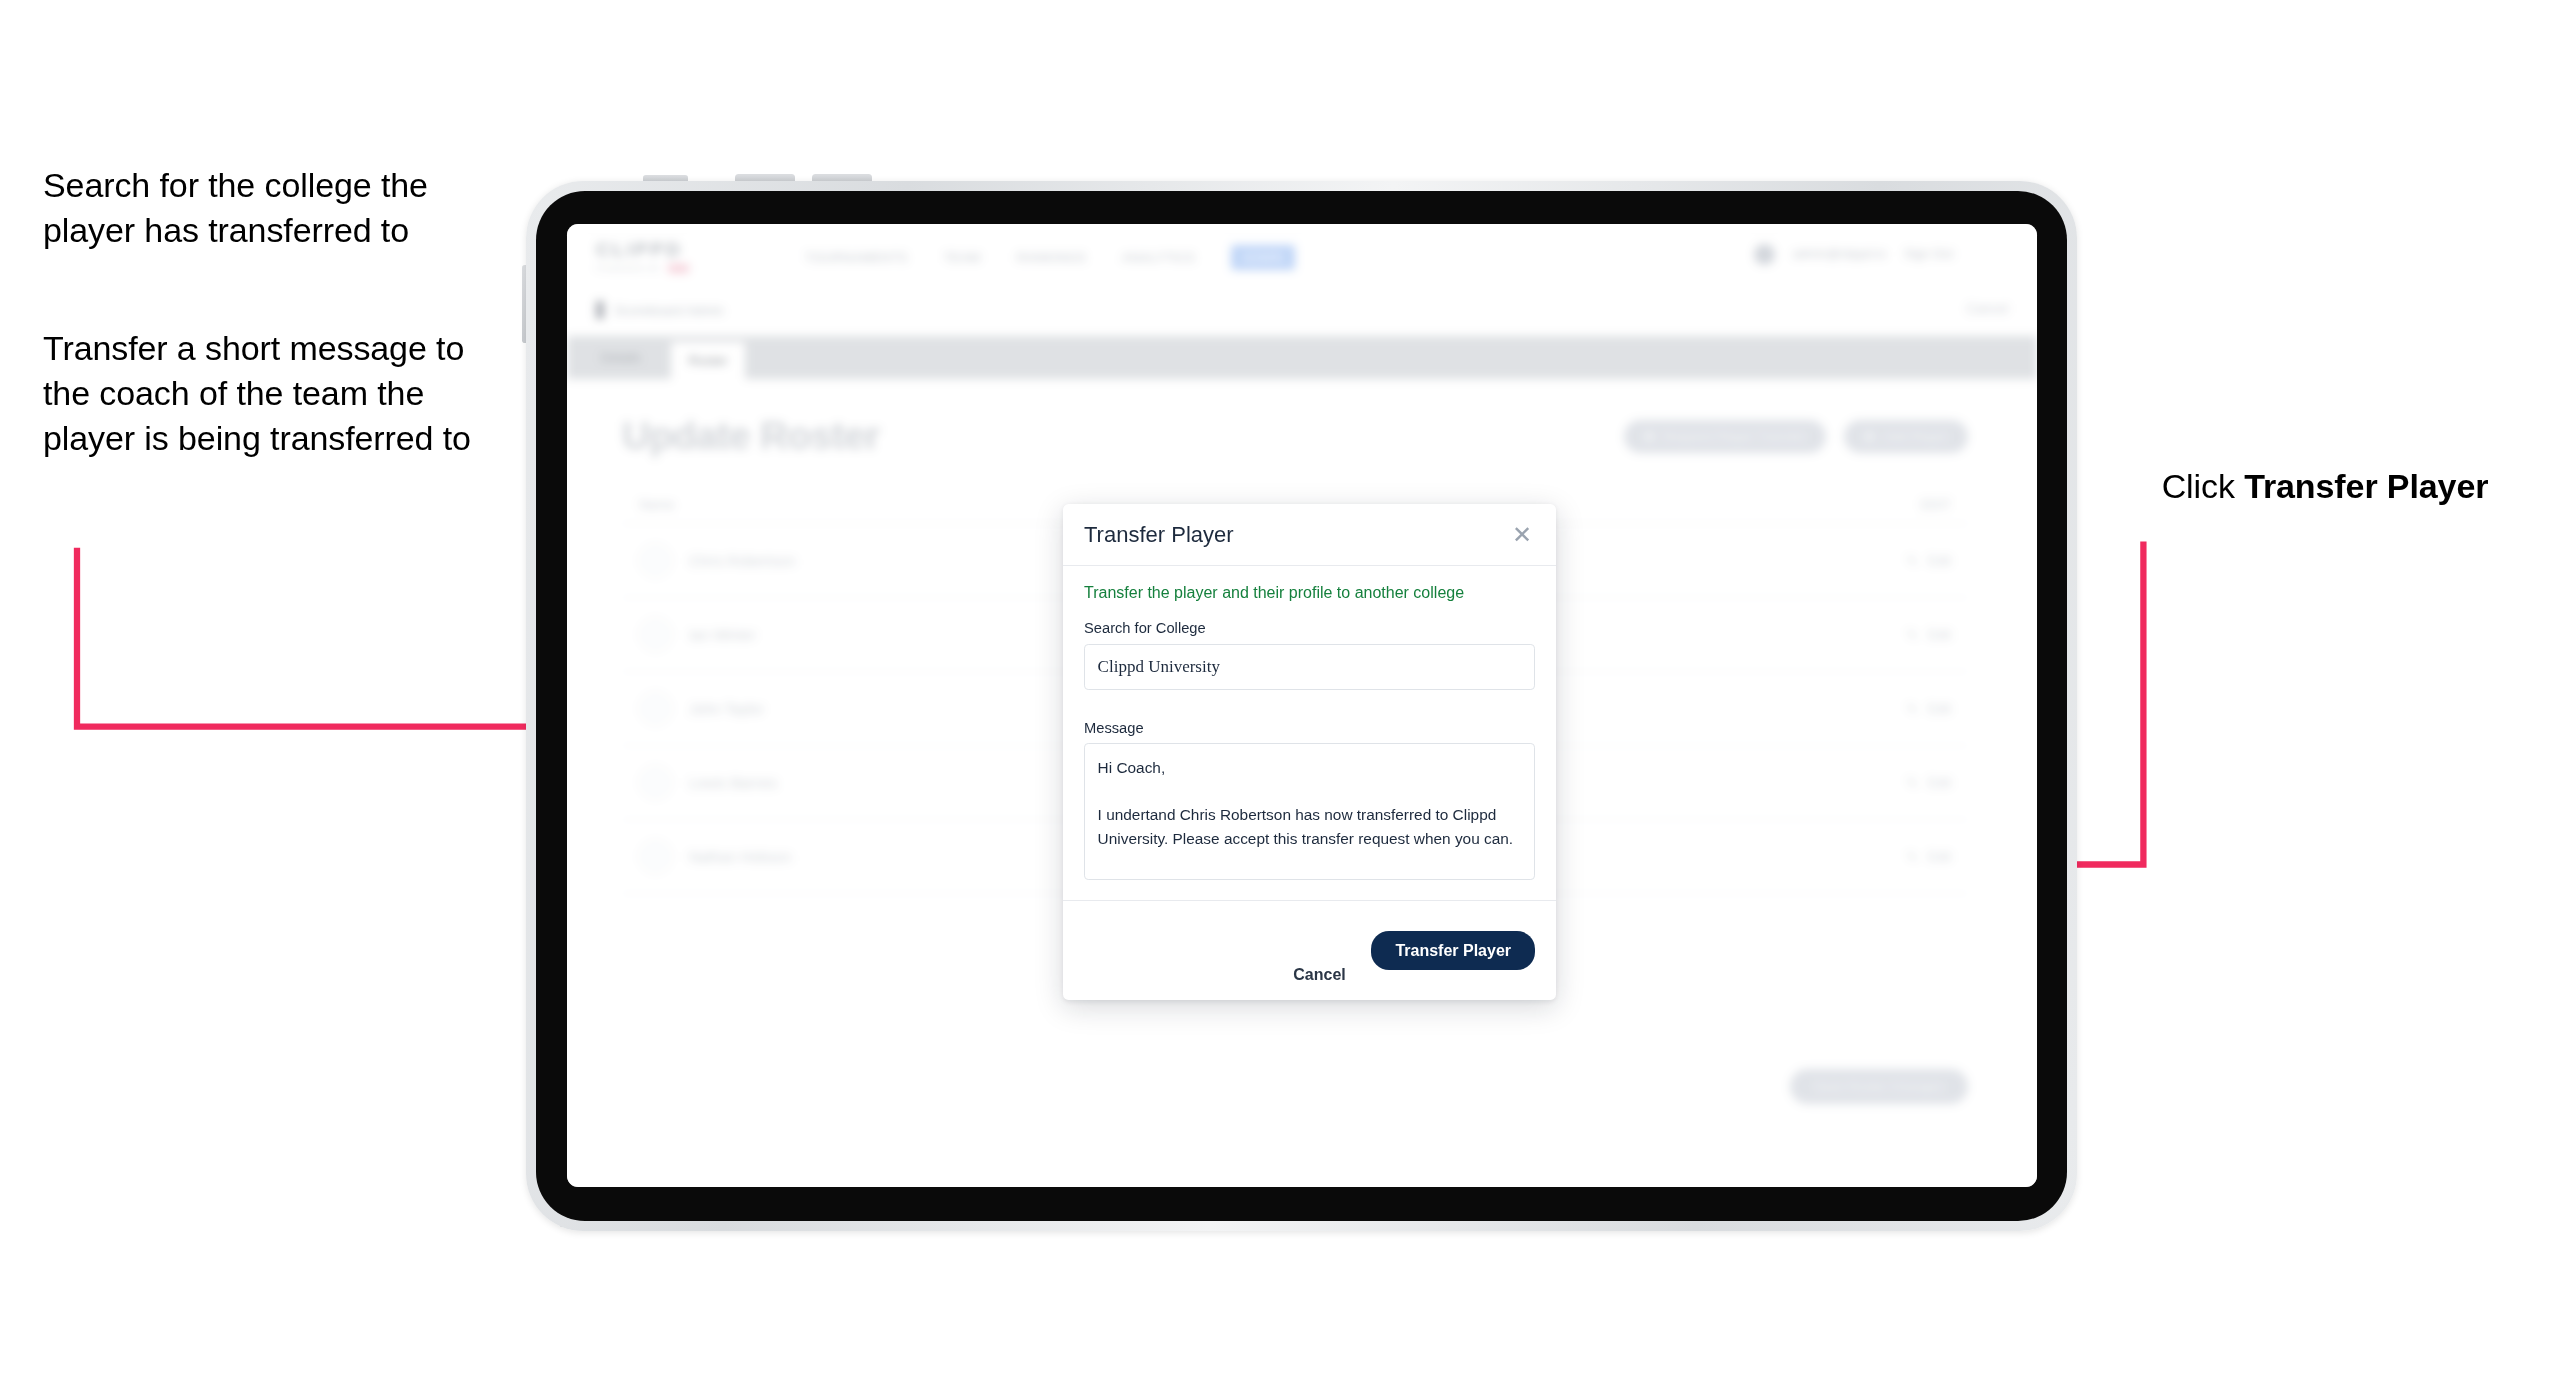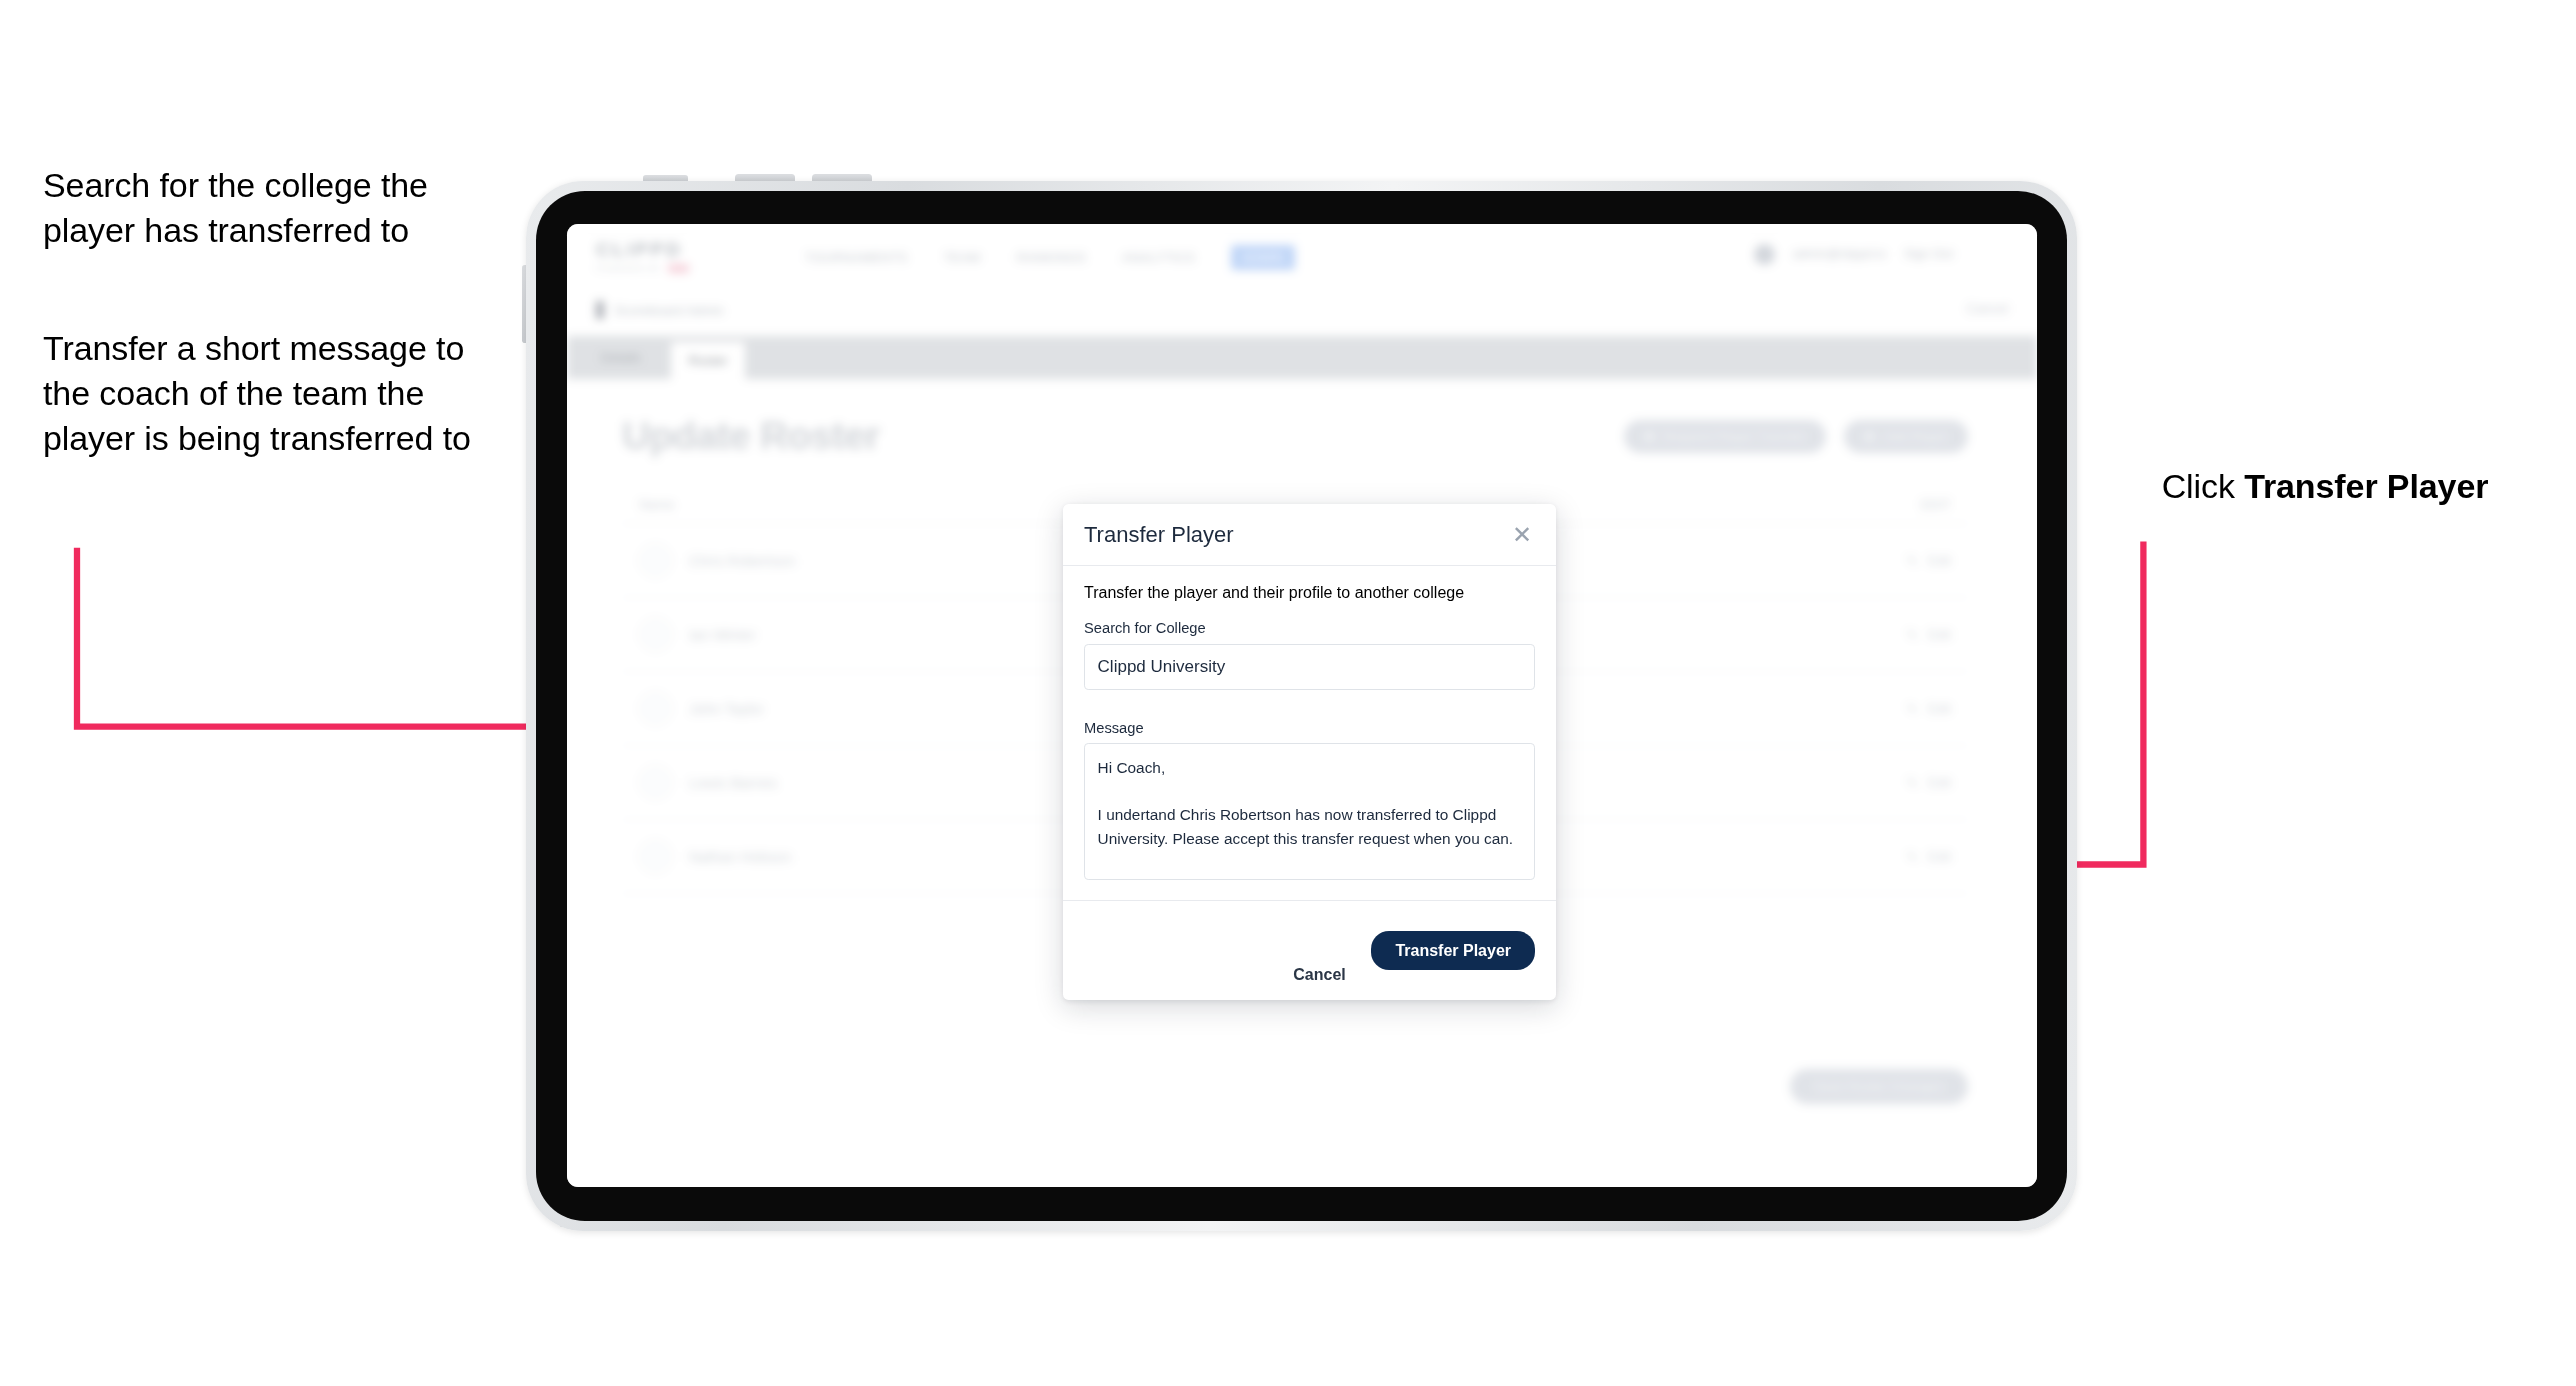--- a/index.html
+++ b/index.html
@@ -192,28 +192,28 @@
     display: flex; align-items: center; justify-content: space-between;
     padding: 18px 21px 17px 21px;
     border-bottom: 0.7px solid #e8eaee;
   }
   #modal-title { font-size: 22px; color: #1d2a3d; }
   #modal-close {
     font-size: 24px; color: #9aa3af; line-height: 1;
     cursor: pointer; padding: 0 2.8px;
   }
   #modal-body { padding: 18px 21px 18px 21px; }
-  #modal-desc { font-size: 16px; color: #000000; margin-bottom: 18px; }
+  #modal-desc { font-size: 16px; color: #15803d; margin-bottom: 18px; }
   .field-label { font-size: 14.7px; color: #1d2a3d; margin-bottom: 7.7px; }
   #college-input {
     width: 100%; box-sizing: border-box;
     border: 0.7px solid #dfe3e8; border-radius: 4.2px;
     padding: 12px 12.6px;
     font-size: 17px; color: #1d2a3d;
-    font-family: Liberation Sans, sans-serif;
+    font-family: Liberation Serif, serif;
     background: #ffffff; outline: none;
   }
   #message-group { margin-top: 30px; }
   #message-input {
     width: 100%; box-sizing: border-box;
     border: 0.7px solid #dfe3e8; border-radius: 4.2px;
     padding: 11.2px 12.6px;
     font-size: 15.4px; color: #1d2a3d; line-height: 1.55;
     height: 137px; resize: none;
     font-family: "Liberation Sans", sans-serif;

